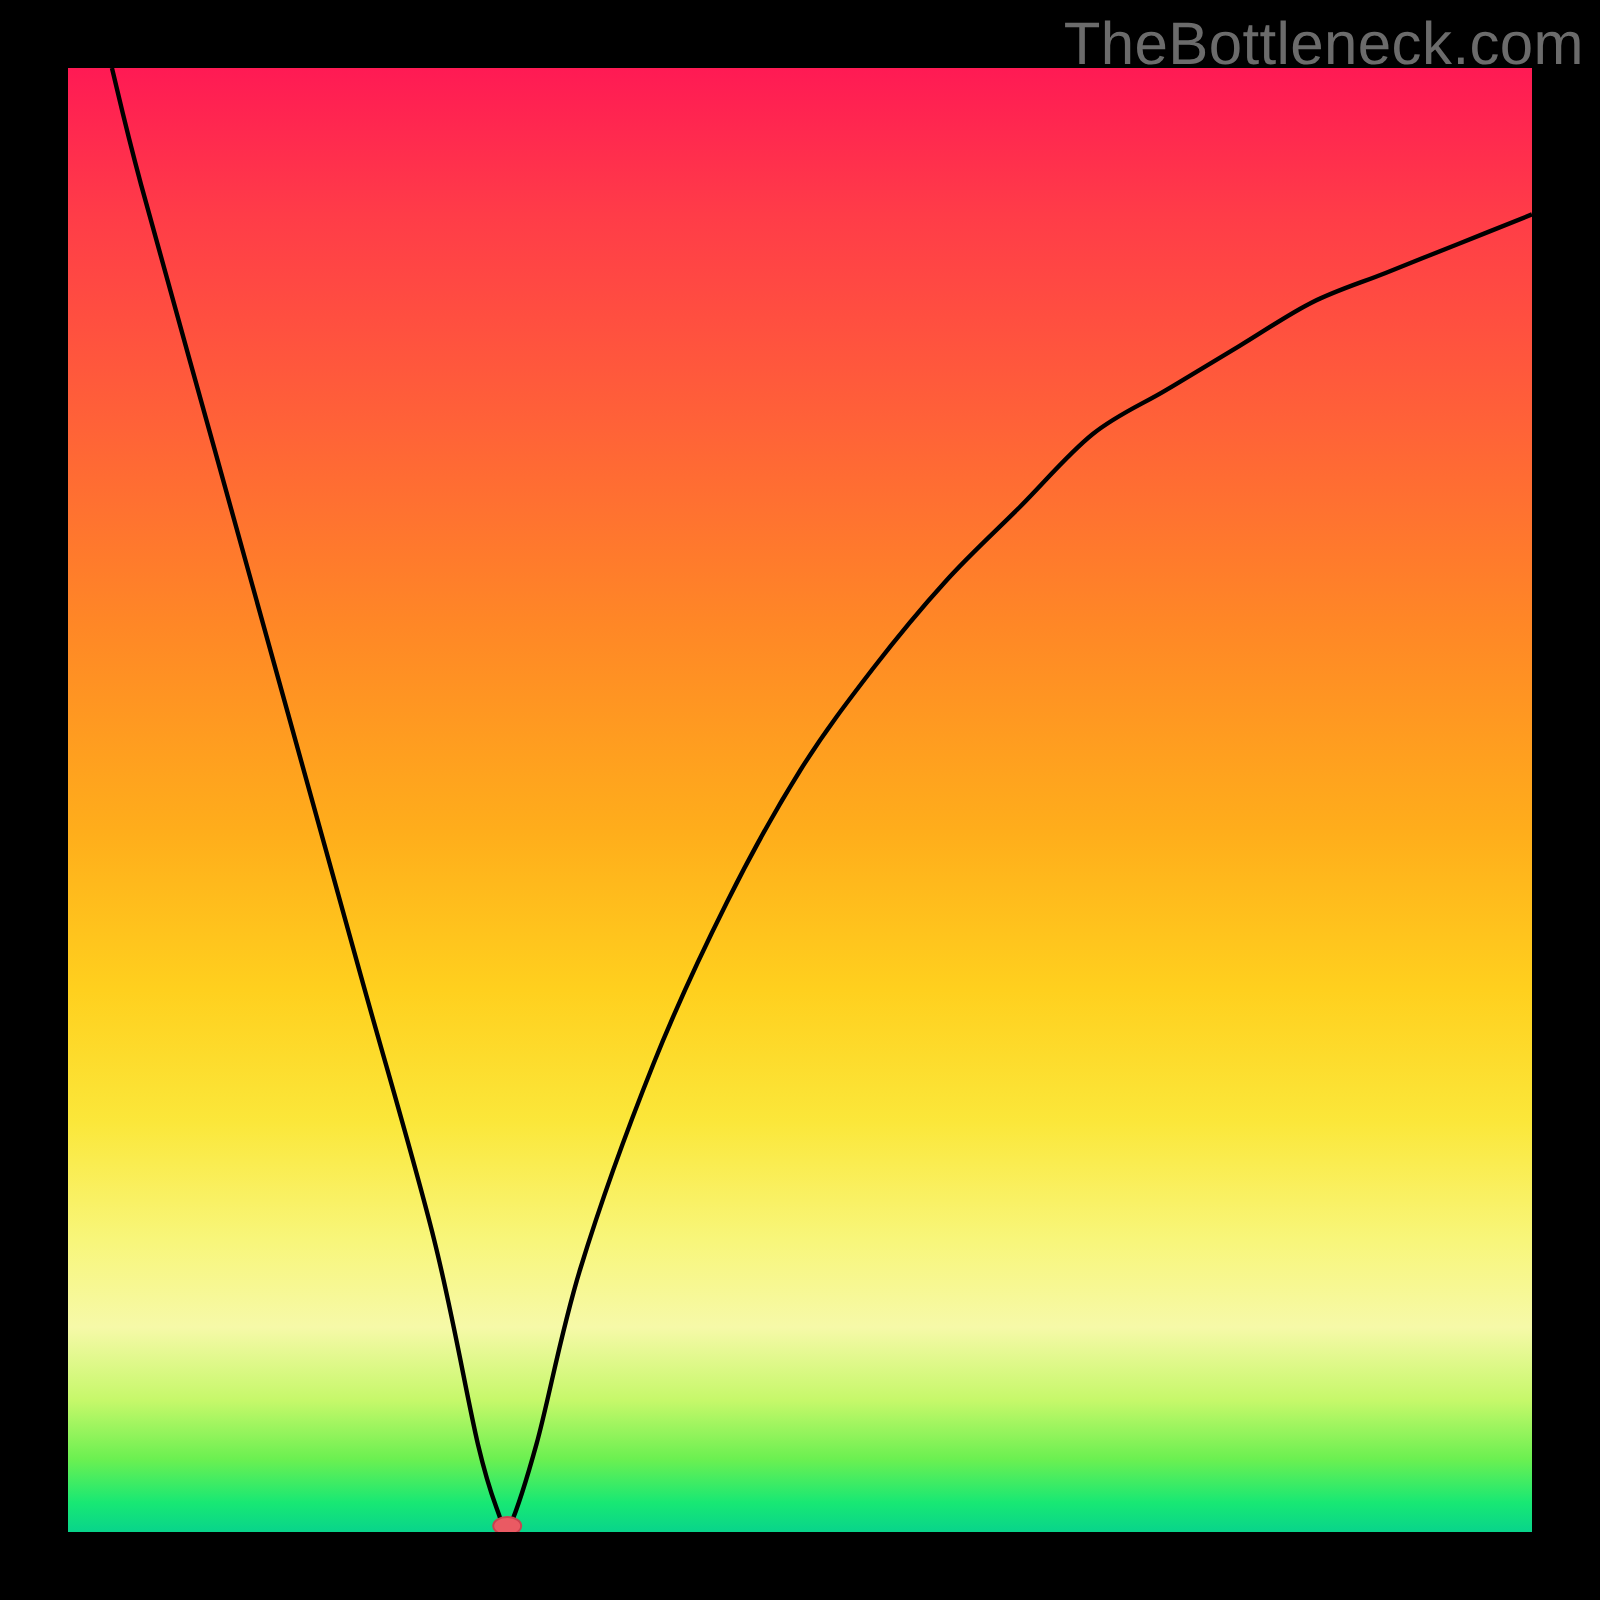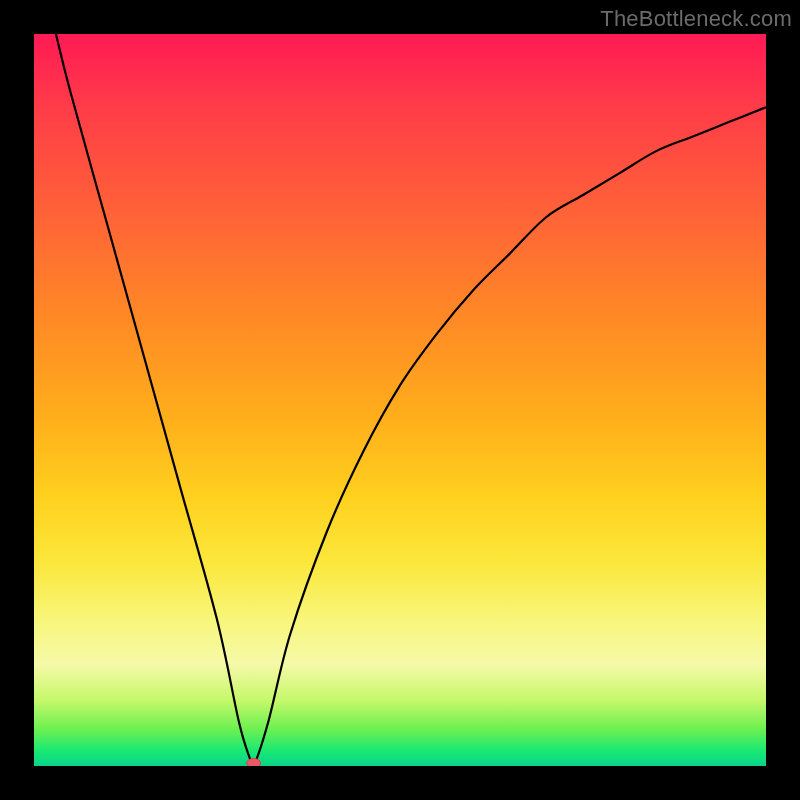--- a/index.html
+++ b/index.html
@@ -40,21 +40,21 @@
       #6cf051 95%,
       #18e874 98%,
       #08d48b 100%
     );
   }
   .watermark {
     position: absolute;
     top: 6px;
     right: 8px;
     color: #6b6b6b;
-    font-size: 22px;
+    font-size: 30px;
     letter-spacing: 0.2px;
     font-weight: 400;
   }
   svg.curve {
     position: absolute;
     left: 0;
     top: 0;
     width: 732px;
     height: 732px;
   }

